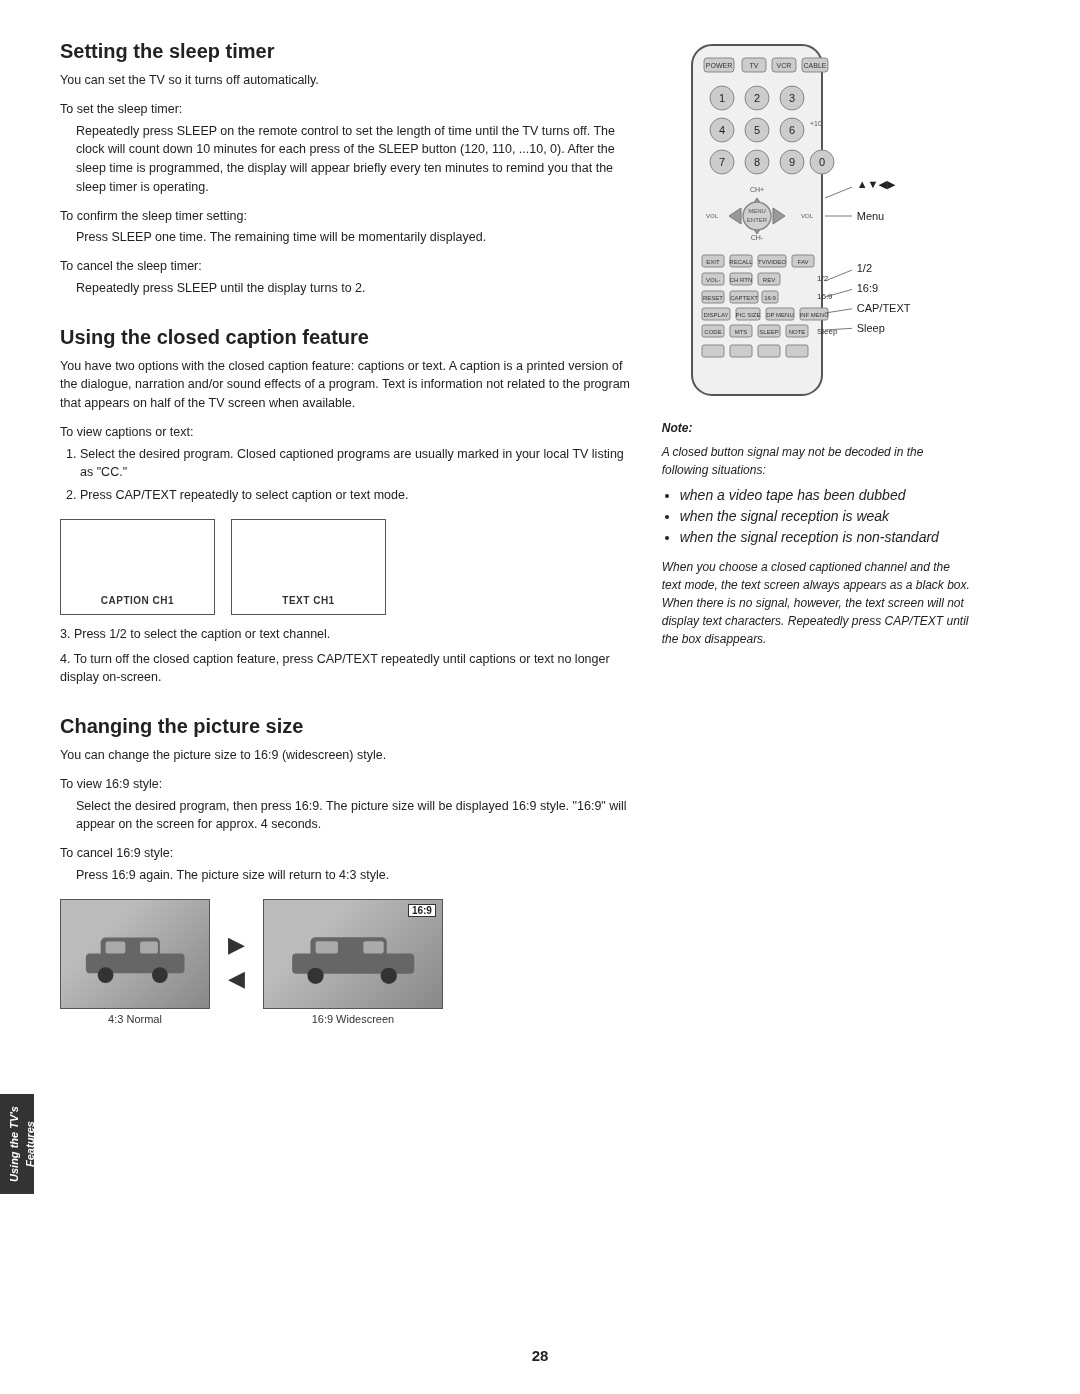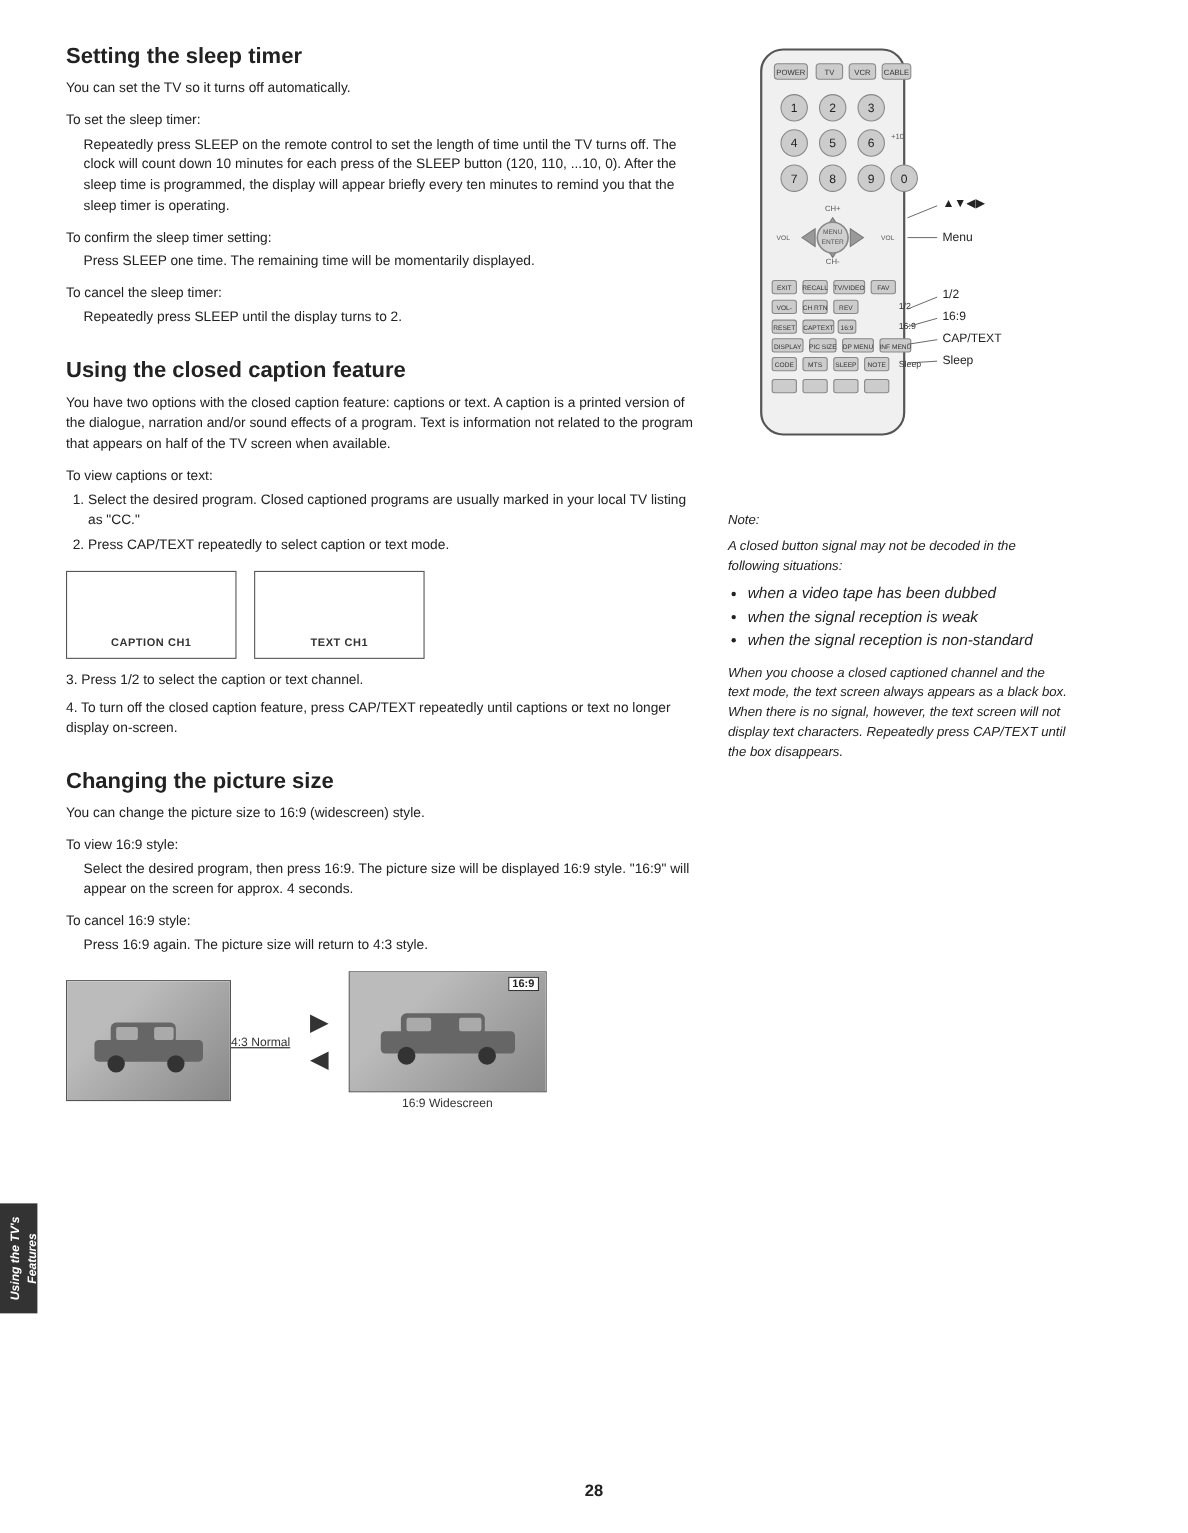--- a/index.html
+++ b/index.html
@@ -91,21 +91,21 @@
     }
     
     .caption-boxes {
       display: flex;
       gap: 16px;
       margin: 14px 0 10px 0;
     }
     .caption-box {
       border: 1px solid #555;
       width: 155px;
-      height: 80px;
+      height: 96px;
       display: flex;
       align-items: flex-end;
       justify-content: center;
       padding-bottom: 8px;
     }
     .caption-box-label {
       font-size: 10px;
       font-weight: bold;
       letter-spacing: 0.5px;
       color: #333;
@@ -172,24 +172,23 @@
       display: flex;
       flex-direction: column;
       align-items: flex-start;
     }
     
     .note-box {
       margin-top: 20px;
     }
     .note-title {
       font-style: italic;
-      font-weight: normal;
+      font-weight: bold;
       font-size: 13px;
       margin-bottom: 6px;
-      margin-top: 44px;
     }
     .note-box p {
       font-style: italic;
       font-size: 12px;
       line-height: 1.5;
     }
     .note-box ul {
       padding-left: 18px;
       margin: 4px 0;
     }
@@ -274,21 +273,21 @@
       <h2 class="section-title">Changing the picture size</h2>
       <p>You can change the picture size to 16:9 (widescreen) style.</p>
 
       <p class="bold-heading">To view 16:9 style:</p>
       <p class="indent">Select the desired program, then press 16:9. The picture size will be displayed 16:9 style. "16:9" will appear on the screen for approx. 4 seconds.</p>
 
       <p class="bold-heading">To cancel 16:9 style:</p>
       <p class="indent">Press 16:9 again. The picture size will return to 4:3 style.</p>
 
       <div class="picture-demo">
-        <div style="display:flex;flex-direction:row;align-items:center;text-decoration:underline;">
+        <div style="display:flex;flex-direction:column;align-items:center;">
           <div class="pic-box normal">
             <div class="car-img">
 
               <svg viewBox="0 0 120 60" xmlns="http://www.w3.org/2000/svg">
                 <rect x="10" y="30" width="100" height="20" rx="4" fill="#666"></rect>
                 <rect x="25" y="14" width="60" height="20" rx="5" fill="#666"></rect>
                 <circle cx="30" cy="52" r="8" fill="#333"></circle>
                 <circle cx="85" cy="52" r="8" fill="#333"></circle>
                 <rect x="30" y="18" width="20" height="12" rx="2" fill="#aaa"></rect>
                 <rect x="65" y="18" width="18" height="12" rx="2" fill="#aaa"></rect>

